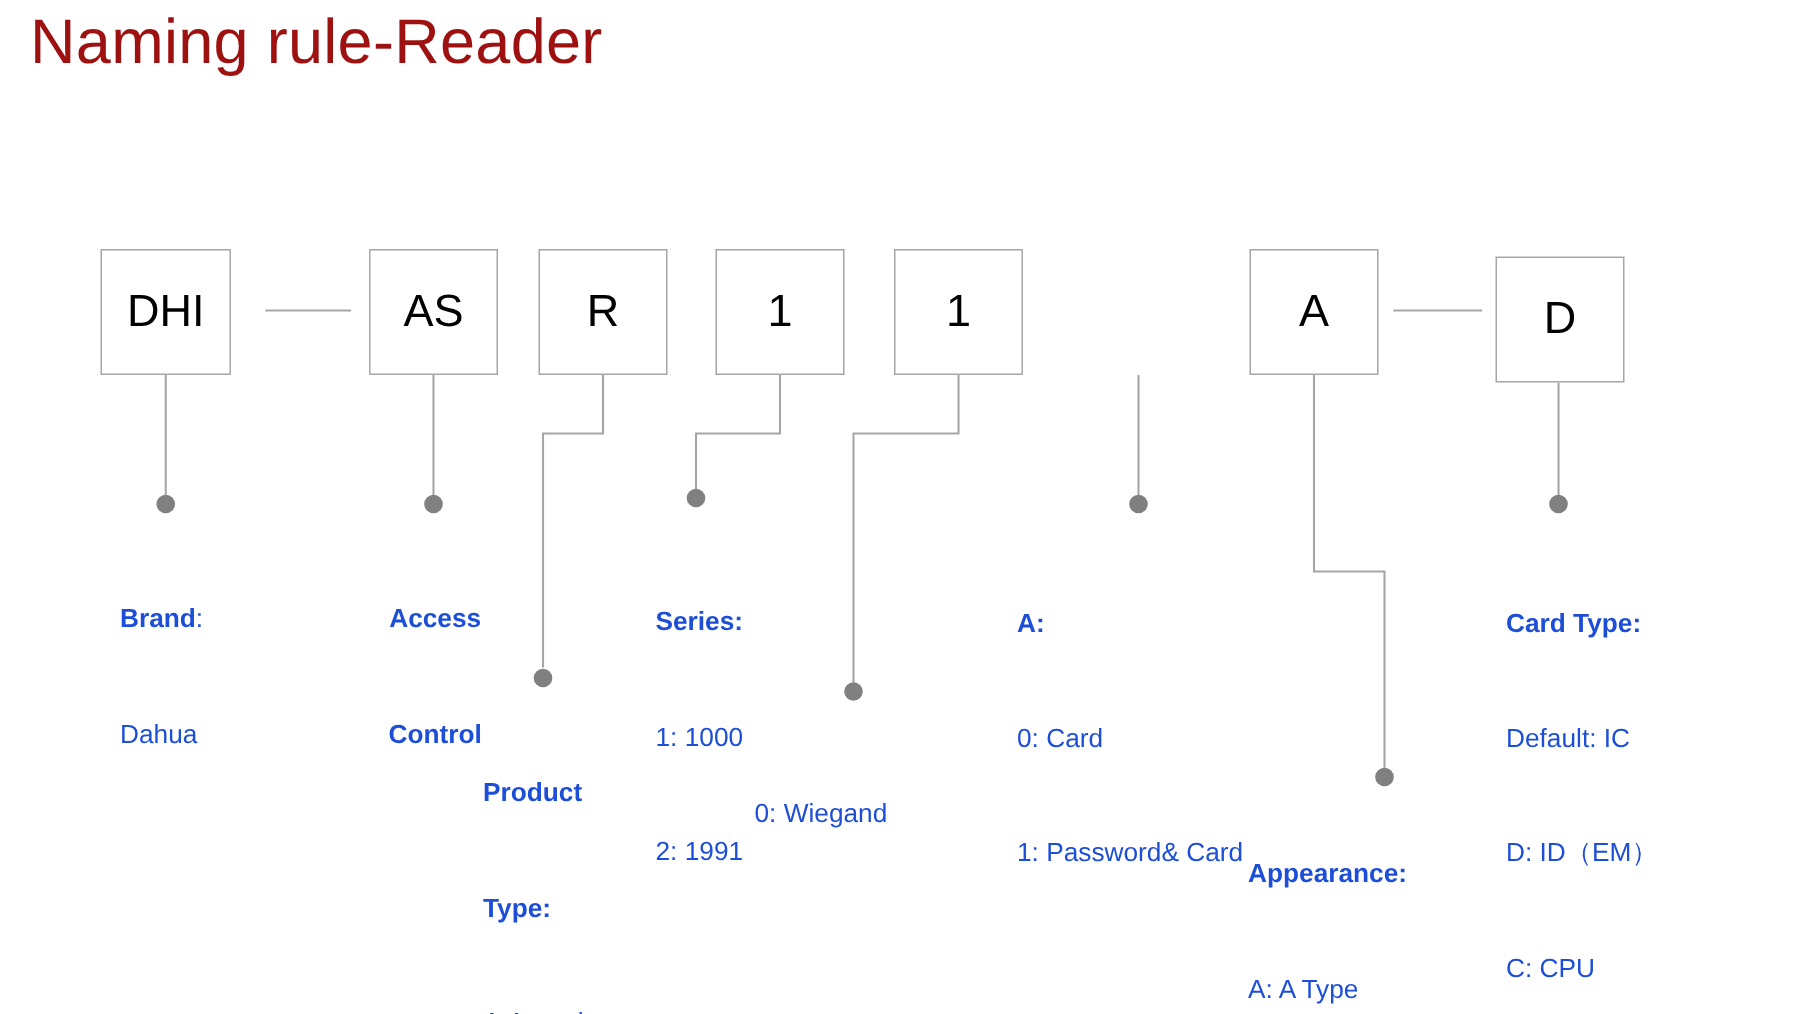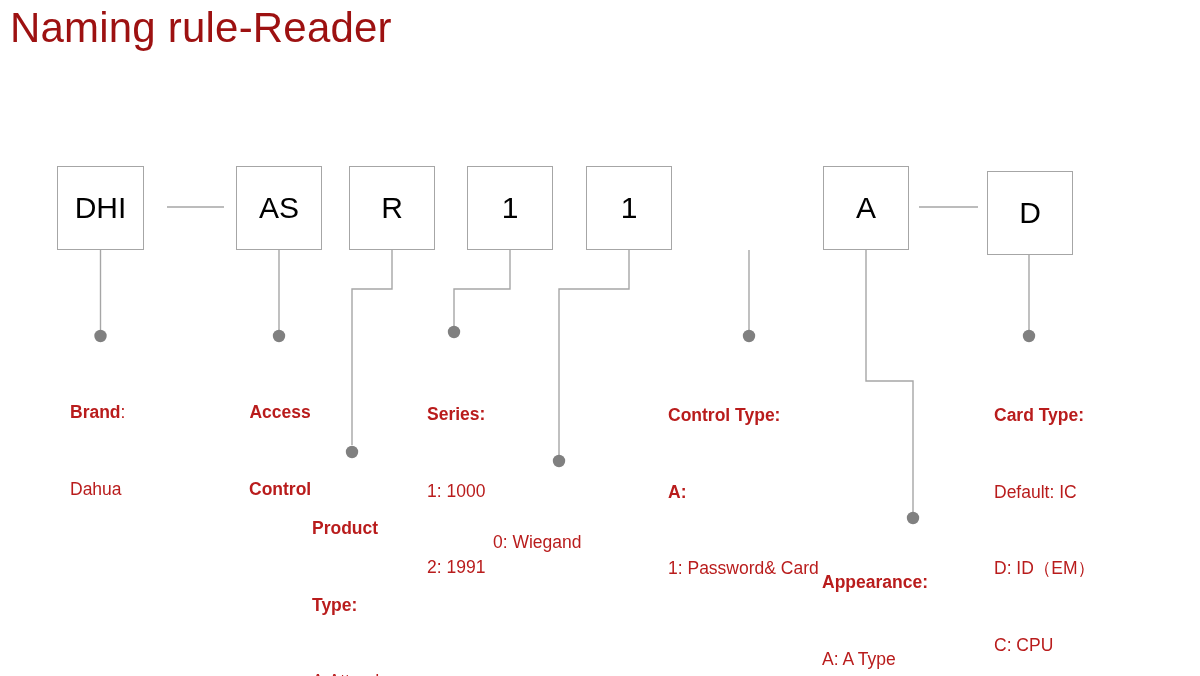--- a/index.html
+++ b/index.html
@@ -11,21 +11,21 @@
   body {
     width: 1200px;
     height: 676px;
     position: relative;
     overflow: hidden;
     font-family: "Liberation Sans", sans-serif;
     color: #000000;
   }
   #canvas {
     position: absolute;
-    left: 2px; top: 0;
+    left: 12px; top: 0;
     width: 987px;
     height: 676px;
   }
   
   #page-title {
     position: absolute;
     left: 8px;
     top: 2px;
     font-size: 42px;
     line-height: 52px;
@@ -54,21 +54,21 @@
     font-size: 30px;
     line-height: 1;
     color: #000000;
     font-weight: 400;
   }
   
   .legend {
     position: absolute;
     font-size: 17.5px;
     line-height: 25.5px;
-    color: #b91c1c;
+    color: #1d4ed8;
     white-space: pre;
   }
   .legend .hd {
     font-weight: bold;
   }
   .legend .hd .plain {
     font-weight: normal;
   }
   .legend .sub {
     font-weight: bold;
@@ -164,22 +164,22 @@
     <div class="row">2: 1991</div>
   </div>
 
   <div class="legend" style="left:491px; top:479px;">
     <div class="row">0: Wiegand</div>
     
     
   </div>
 
   <div class="legend" style="left:666px; top:352px;">
-    <div class="row hd">Control Type:</div>
     <div class="row sub">A:</div>
+    <div class="row">0: Card</div>
     <div class="row">1: Password&amp; Card</div>
     
     
     
     
     
     
     
     
   </div>

